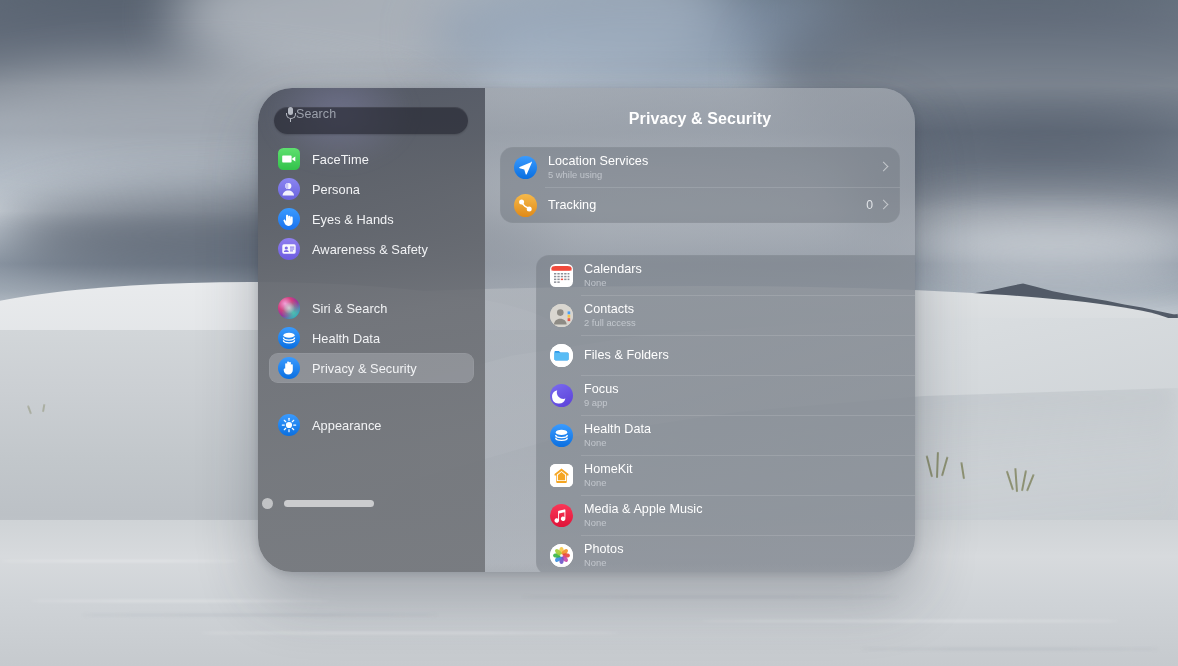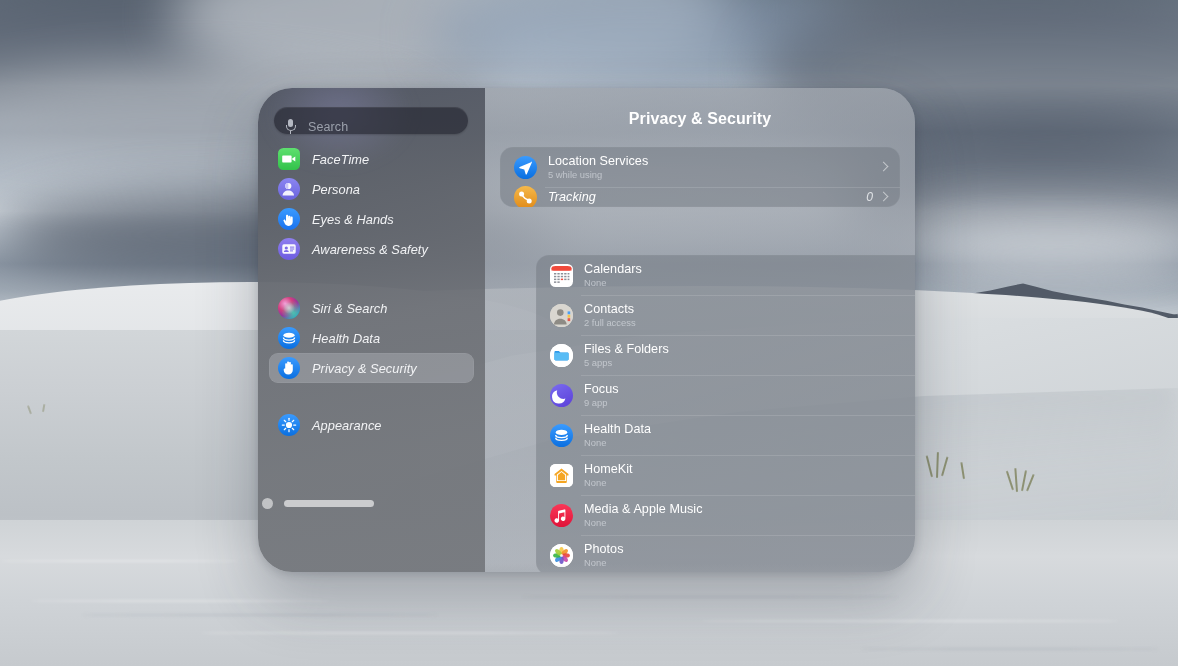--- a/index.html
+++ b/index.html
@@ -135,21 +135,21 @@
     background: radial-gradient(ellipse at center, rgba(150,148,200,.35) 0%, rgba(120,120,170,0) 70%);
     filter: blur(8px);
   }
 
   .search-field {
     position: absolute; left: 16px; top: 19px;
     width: 194px; height: 27px;
     border-radius: 14px;
     background: rgba(36,38,48,.66);
     box-shadow: inset 0 1px 1px rgba(255,255,255,.07), 0 1px 2px rgba(0,0,0,.18);
-    display: flex; align-items: flex-end; gap: 12px;
+    display: flex; align-items: flex-start; gap: 0;
     padding: 0 11px;
   }
   .mic-icon { width: 11px; height: 15px; position: relative; flex: none; }
   .mic-icon .cap {
     position: absolute; left: 3px; top: 0; width: 5px; height: 8px;
     background: #b5b9c2; border-radius: 2.5px;
   }
   .mic-icon .arc {
     position: absolute; left: 0.5px; top: 6px; width: 10px; height: 6px;
     border: 1.3px solid #b5b9c2; border-top: none;
@@ -168,21 +168,20 @@
     height: 30px; margin: 0 11px; padding: 0 9px;
     border-radius: 9px;
   }
   .nav-item.selected {
     background: rgba(206,210,216,.30);
     box-shadow: inset 0 0 0 .5px rgba(255,255,255,.10);
   }
   .nav-label {
     color: #f2f3f5; font-size: 12.8px; letter-spacing: .05px;
     white-space: nowrap;
-    font-style: italic;
   }
   .nav-gap { height: 29px; }
   .nav-gap.small { height: 27px; }
 
   
   .ai { width: 22px; height: 22px; flex: none; position: relative; border-radius: 50%; }
   .ai.sq { border-radius: 5.5px; }
   .ai svg, .ai .g { position: absolute; inset: 0; }
 
   
@@ -226,21 +225,21 @@
   .row-value { color: rgba(240,242,245,.85); font-size: 12.2px; margin-right: 7px; }
   .chev {
     flex: none; width: 7px; height: 12px; position: relative; opacity: .52;
   }
   .chev::before {
     content: ""; position: absolute; left: 0; top: 1.5px;
     width: 6px; height: 6px;
     border-top: 1.6px solid #ffffff; border-right: 1.6px solid #ffffff;
     transform: rotate(45deg);
   }
-  .row.single { height: 20px; font-style: italic; }
+  .row.single { height: 36px; }
 
   .fade-bottom {
     position: absolute; left: 0; bottom: 0; width: 430px; height: 8px;
     background: linear-gradient(180deg, rgba(150,155,163,0) 0%, rgba(160,165,172,.25) 100%);
     pointer-events: none;
   }
 
   
   .win-close {
     position: absolute; left: 262px; top: 498px;
@@ -511,21 +510,20 @@
       <div class="row">
         <span class="ai" style="background:#ffffff;">
           <svg viewBox="0 0 23 23">
               <circle cx="11.5" cy="11.5" r="11.5" fill="#fff"></circle>
               <path d="M4.4 8.2c0-.7.55-1.2 1.2-1.2h3.3l1.5 1.5h7c.66 0 1.2.55 1.2 1.2v5.6c0 .66-.54 1.2-1.2 1.2H5.6c-.65 0-1.2-.54-1.2-1.2z" fill="#2f9ae8"></path>
               <path d="M4.4 9.9c0-.66.55-1.2 1.2-1.2h11.8c.66 0 1.2.54 1.2 1.2v5.2c0 .66-.54 1.2-1.2 1.2H5.6c-.65 0-1.2-.54-1.2-1.2z" fill="#58bcf5"></path>
             </svg>
         </span>
         <span class="row-text">
           <span class="row-title" style="display:block">Files &amp; Folders</span>
-          <span class="row-sub" style="display:block">5 apps</span>
         </span>
         <span class="chev"></span>
       </div>
 
       <div class="row">
         <span class="ai" style="background:linear-gradient(150deg,#7b6cf0,#5a3fd8);">
           <svg viewBox="0 0 23 23">
               <path d="M15.4 14.6A6.6 6.6 0 017.2 6.2a6.8 6.8 0 108.2 8.4z" fill="#fff"></path>
             </svg>
         </span>

